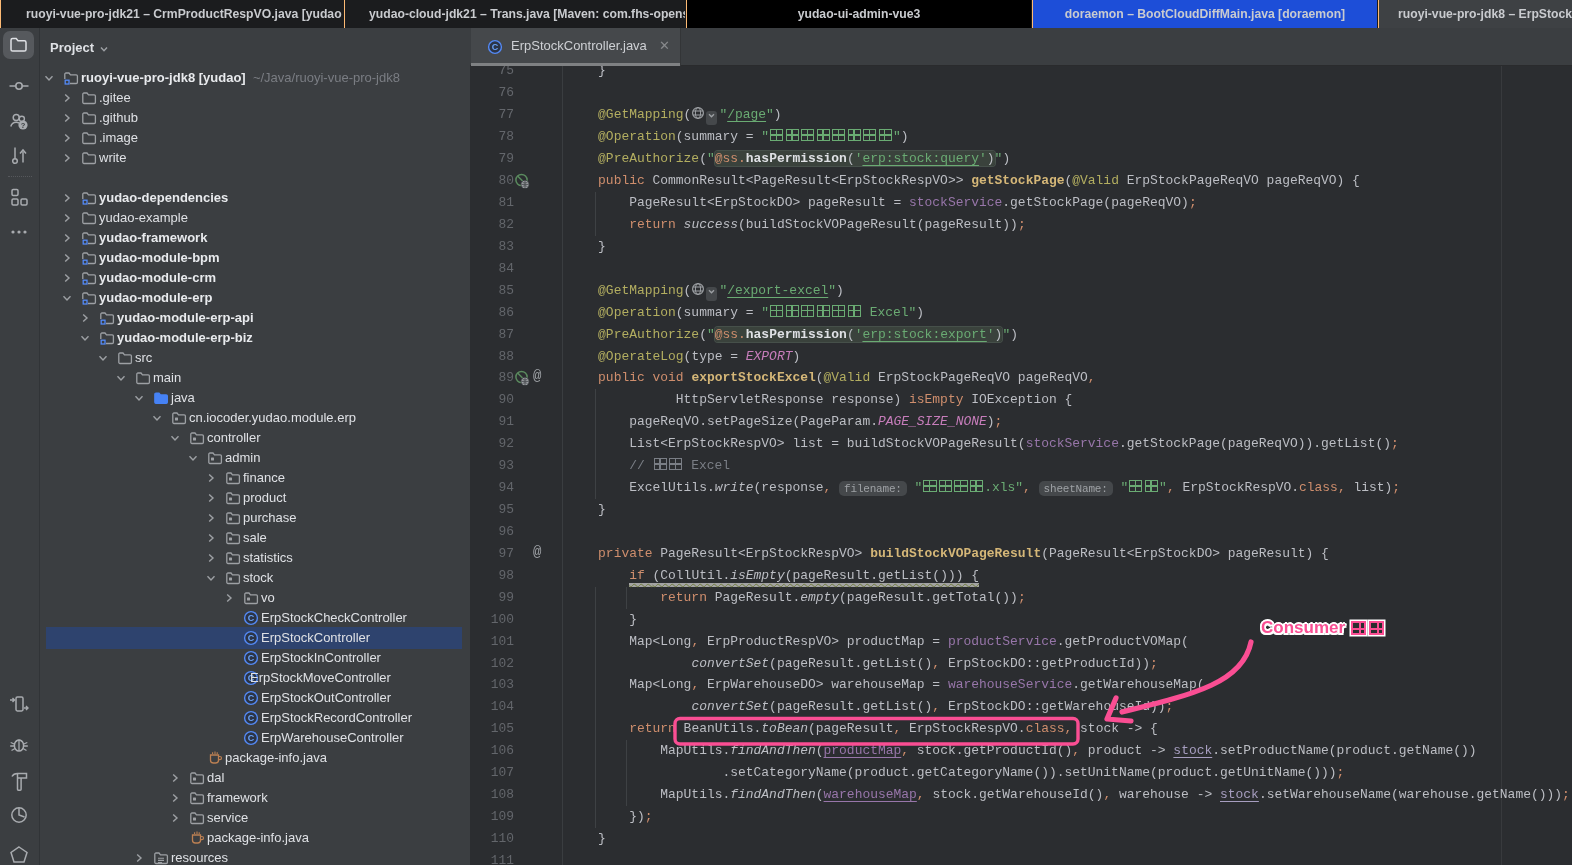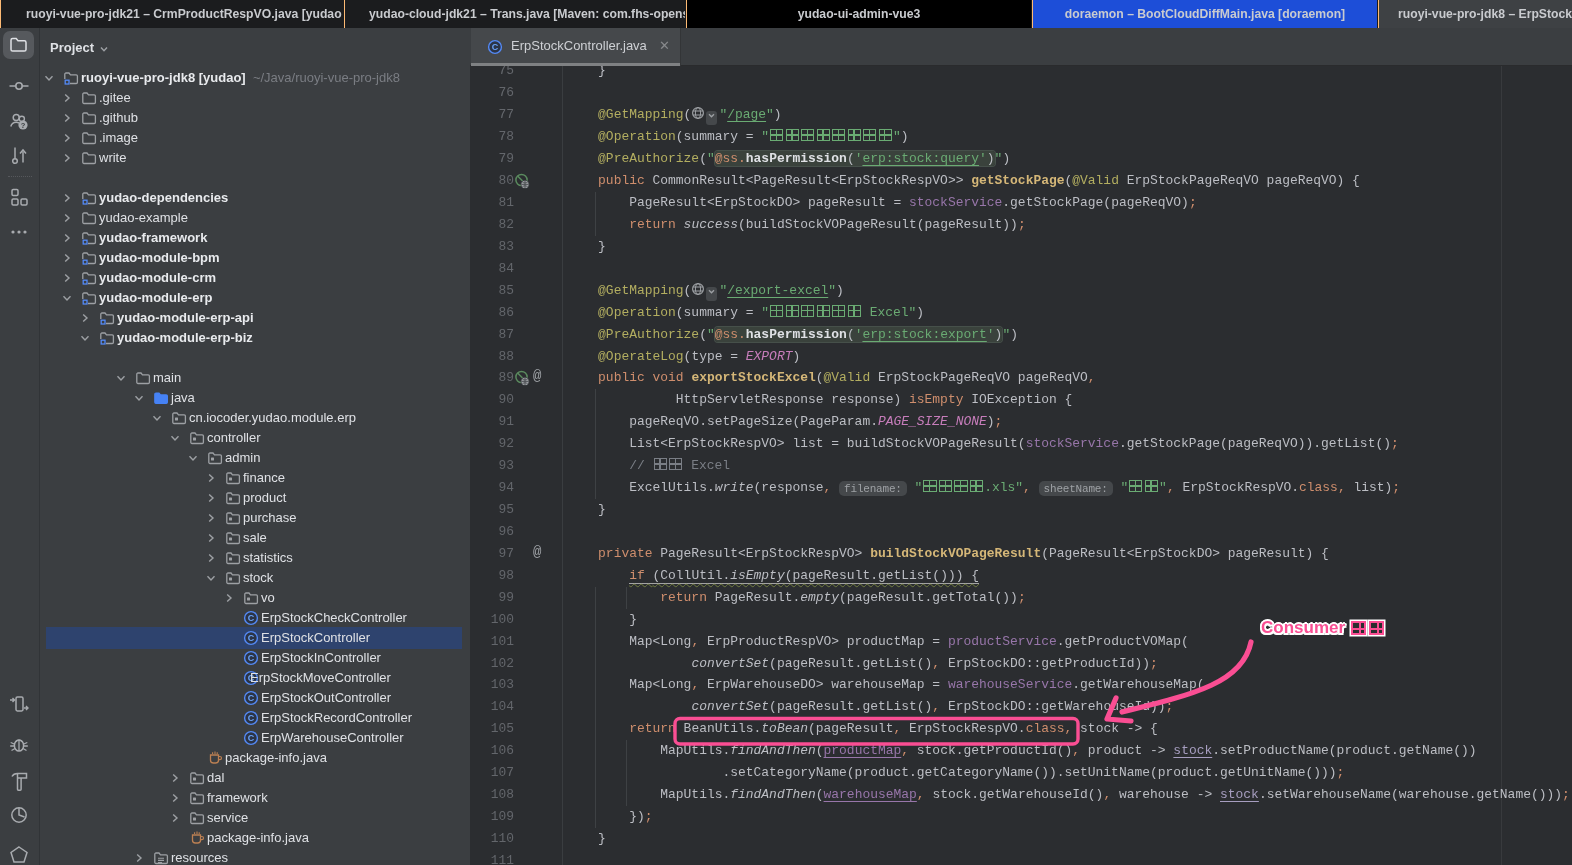--- a/index.html
+++ b/index.html
@@ -42,21 +42,21 @@
 .aticon{font-size:14px;color:#9da0a4;font-family:"Liberation Mono",monospace;line-height:17px}
 .ig{position:absolute;width:1px;background:#3e4144}
 .d{color:#bcbec4}.k{color:#cf8e6d}.an{color:#b3ae60}.s{color:#6aab73}.c{color:#7a7e85}
 .p{color:#cf8e6d}.f{color:#9876aa}.cst{color:#c77dbb;font-style:italic}
 .m{color:#d5b778;font-weight:bold}.i{font-style:italic}
 .sl{color:#6aab73;text-decoration:underline;text-underline-offset:3px}
 .hp{color:#dfe1e5;font-weight:bold}
 .inj{background:#3a423c;border-radius:3px;box-shadow:0 0 0 1px #46504a}
 .u{color:#9876aa;text-decoration:underline;text-underline-offset:3px}
 .u2{color:#a79ec0;text-decoration:underline;text-underline-offset:3px}
-.warn{border-bottom:1px solid #a3a3a3;text-decoration:underline wavy #707c3f 1px;text-underline-offset:4px;text-decoration-skip-ink:none}
+.warn{border-bottom:4px solid #a3a3a3;text-decoration:underline wavy #707c3f 1px;text-underline-offset:4px;text-decoration-skip-ink:none}
 .hint{background:#45484b;color:#9ea1a5;border-radius:5px;font-size:11px;padding:1.5px 5px;
  font-family:"Liberation Mono",monospace;letter-spacing:-0.2px}
 .ginlay svg{vertical-align:-2px}
 .gchev{display:inline-block;width:11px;height:14px;background:#45484b;border-radius:3px;
  vertical-align:-2px;text-align:center;line-height:8px;margin:0 2px 0 1px}
 .cj{display:inline-block;width:13.1px;height:12px;margin:0 1.2px;vertical-align:-1px;
  border:1.4px solid #6aab73;position:relative}
 .cj:after{content:"";position:absolute;left:0;top:4.2px;width:100%;height:1.3px;background:#6aab73}
 .cj:before{content:"";position:absolute;left:4.6px;top:0;width:1.3px;height:100%;background:#6aab73}
 .cj.cc{border-color:#7a7e85}.cj.cc:after{background:#7a7e85}.cj.cc:before{background:#7a7e85}
@@ -258,20 +258,29 @@
  <div class="trow" style="top:300px">
       <span class="tchev" style="left:37px"><svg width="16" height="16" viewBox="0 0 16 16">
           <path d="M4.5 6.2 8 10l3.5-3.8" fill="none" stroke="#9da0a4" stroke-width="1.4"></path>
         </svg></span>
       <span class="ticon" style="left:59px"><svg width="16" height="16" viewBox="0 0 16 16">
           <path d="M1.8 4.2c0-.7.5-1.2 1.2-1.2h3l1.5 1.9h5.7c.7 0 1.2.5 1.2 1.2v6.2c0 .7-.5 1.2-1.2 1.2H3c-.7 0-1.2-.5-1.2-1.2z" fill="none" stroke="#9da0a4" stroke-width="1.3"></path>
           <rect x="1" y="9" width="6" height="6" fill="#3b3e41"></rect>
           <rect x="2.2" y="10.2" width="3.8" height="3.8" fill="none" stroke="#548af7" stroke-width="1.3"></rect>
         </svg></span>
       <span class="tt b" style="left:77px">yudao-module-erp-biz</span>
+    </div>
+ <div class="trow" style="top:320px">
+      <span class="tchev" style="left:55px"><svg width="16" height="16" viewBox="0 0 16 16">
+          <path d="M4.5 6.2 8 10l3.5-3.8" fill="none" stroke="#9da0a4" stroke-width="1.4"></path>
+        </svg></span>
+      <span class="ticon" style="left:77px"><svg width="16" height="16" viewBox="0 0 16 16">
+          <path d="M1.8 4.2c0-.7.5-1.2 1.2-1.2h3l1.5 1.9h5.7c.7 0 1.2.5 1.2 1.2v6.2c0 .7-.5 1.2-1.2 1.2H3c-.7 0-1.2-.5-1.2-1.2z" fill="none" stroke="#9da0a4" stroke-width="1.3"></path>
+        </svg></span>
+      <span class="tt" style="left:95px">src</span>
     </div>
  <div class="trow" style="top:340px">
       <span class="tchev" style="left:73px"><svg width="16" height="16" viewBox="0 0 16 16">
           <path d="M4.5 6.2 8 10l3.5-3.8" fill="none" stroke="#9da0a4" stroke-width="1.4"></path>
         </svg></span>
       <span class="ticon" style="left:95px"><svg width="16" height="16" viewBox="0 0 16 16">
           <path d="M1.8 4.2c0-.7.5-1.2 1.2-1.2h3l1.5 1.9h5.7c.7 0 1.2.5 1.2 1.2v6.2c0 .7-.5 1.2-1.2 1.2H3c-.7 0-1.2-.5-1.2-1.2z" fill="none" stroke="#9da0a4" stroke-width="1.3"></path>
         </svg></span>
       <span class="tt" style="left:113px">main</span>
     </div>

